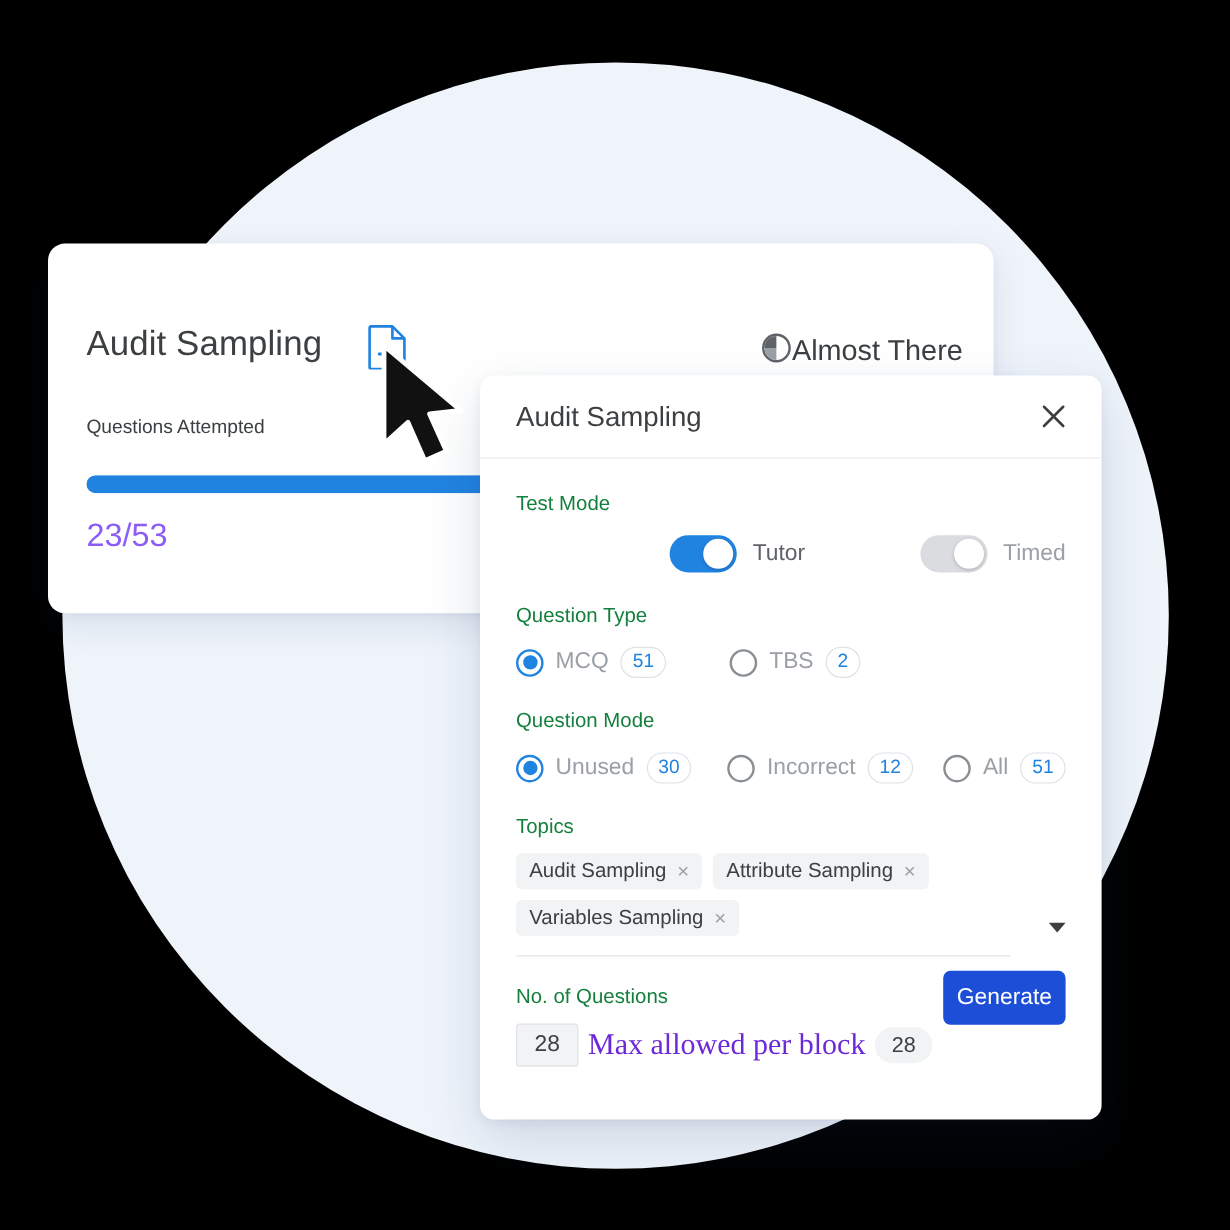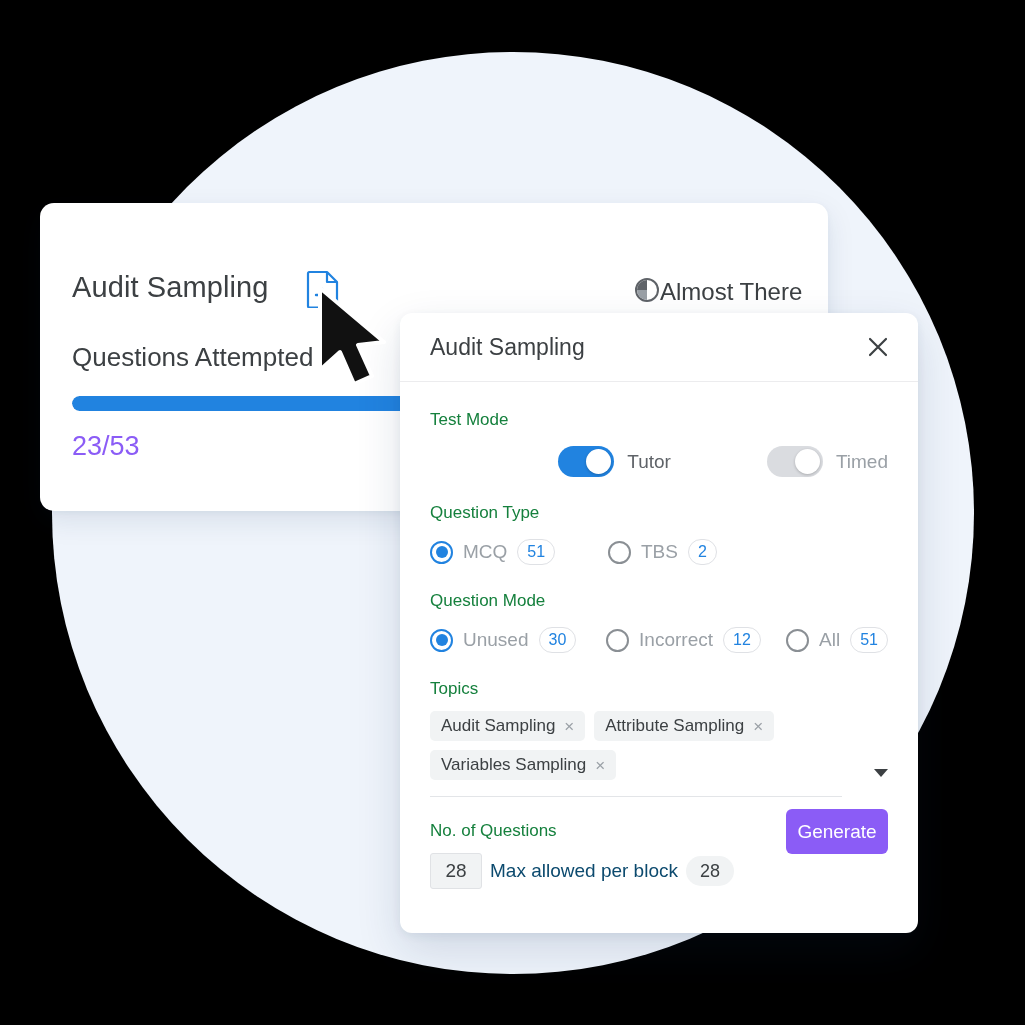--- a/index.html
+++ b/index.html
@@ -26,21 +26,21 @@
   .bc-title{
     position:absolute;left:32px;top:68px;font-size:29px;color:#3c4043;
     letter-spacing:.1px;white-space:nowrap;
   }
   .doc-icon{position:absolute;left:306px;top:270px;width:34px;height:38px;}
   .bc-status{
     position:absolute;left:594px;top:74px;display:flex;align-items:center;
   }
   .bc-status-label{font-size:24px;color:#3c4043;white-space:nowrap;}
   .bc-sub{
-    position:absolute;left:32px;top:139px;font-size:26px;color:#3c4043;
+    position:absolute;left:32px;top:145px;font-size:16px;color:#3c4043;
     white-space:nowrap;
   }
   .bar-track{
     position:absolute;left:32px;top:193px;width:424px;height:15px;
     background:#e8eaed;border-radius:8px;overflow:hidden;
   }
   .bar-fill{height:100%;background:#2183e0;border-radius:8px;}
   .bc-count{
     position:absolute;left:32px;top:228px;font-size:27px;color:#8b5cf6;
   }
@@ -126,28 +126,28 @@
   .divider{height:1px;background:#e3e5e8;margin-top:2px;}
 
   
   .footer{margin-top:24px;position:relative;}
   .qty-row{display:flex;align-items:center;gap:8px;}
   .qty-input{
     width:52px;height:36px;background:#f1f3f4;border:1px solid #e0e2e5;
     border-radius:3px;display:flex;align-items:center;justify-content:center;
     font-size:19px;color:#3c4043;box-sizing:border-box;cursor:text;
   }
-  .max-label{font-size:19px;color:#0c4a6e;white-space:nowrap;}
+  .max-label{font-size:25px;color:#6d28d9;white-space:nowrap;font-family:Liberation Serif, serif;}
   .max-pill{
     min-width:24px;height:30px;padding:0 12px;border-radius:15px;background:#f1f3f4;
     display:flex;align-items:center;justify-content:center;font-size:18px;color:#3c4043;
   }
   .generate{
     position:absolute;right:0;top:-12px;width:102px;height:45px;border-radius:6px;
-    background:#8b5cf6;color:#fff;font-size:19px;border:0;cursor:pointer;
+    background:#1d4ed8;color:#fff;font-size:19px;border:0;cursor:pointer;
     font-family:"Liberation Sans","DejaVu Sans",sans-serif;
   }
 </style>
 </head>
 <body>
 
 <div id="stage">
 
   <div class="bg-circle"></div>
 

